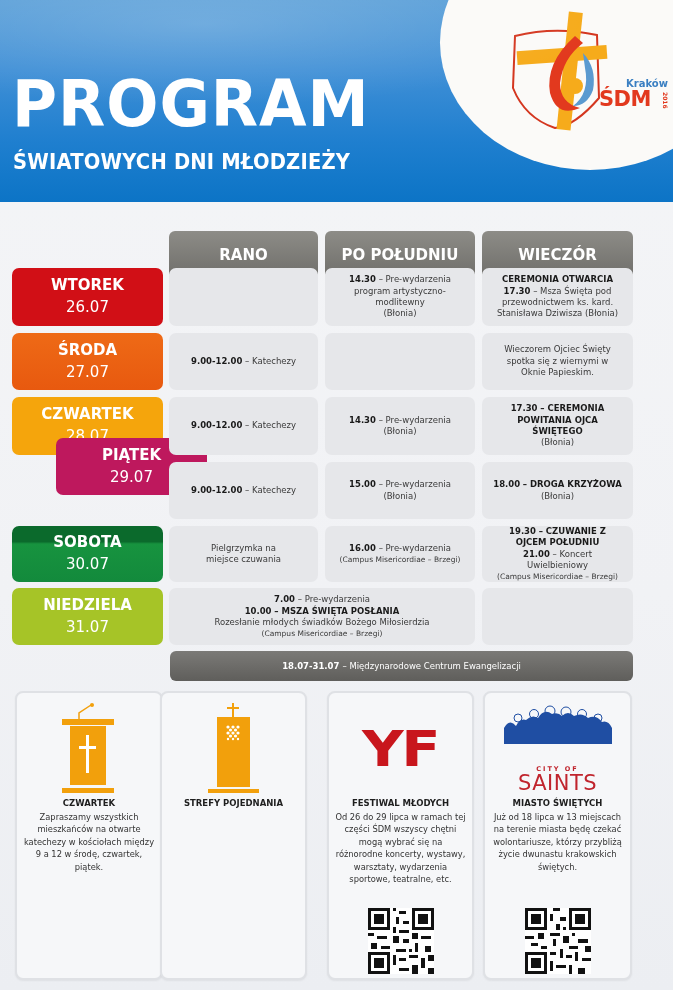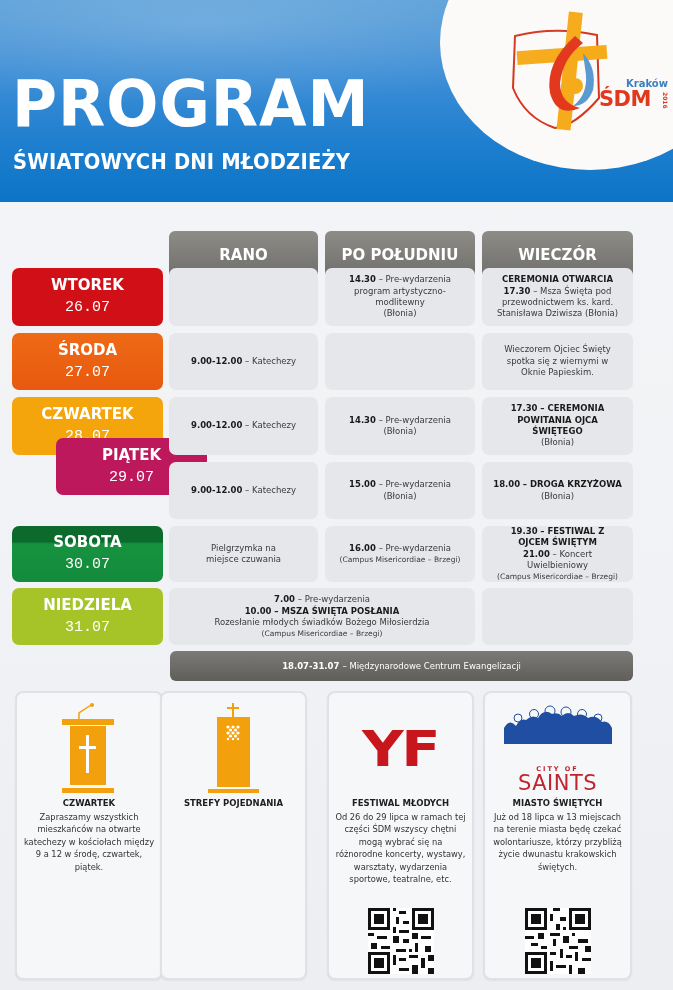--- a/index.html
+++ b/index.html
@@ -55,21 +55,21 @@
     background: linear-gradient(180deg, #8d8c87 0%, #6f6e6a 100%);
     color: #fff; font-weight: bold; font-size: 15px;
     display: flex; align-items: center; justify-content: center;
   }
   .day {
     position: absolute; left: 12px; width: 151px; border-radius: 7px;
     color: #fff; text-align: center;
     display: flex; flex-direction: column; align-items: center; justify-content: center;
   }
   .day .name { font-weight: bold; font-size: 15px; line-height: 1.2; }
-  .day .date { font-size: 15px; line-height: 1.4; margin-top: 3px; font-family: Liberation Mono, monospace; }
+  .day .date { font-size: 15px; line-height: 1.4; margin-top: 3px; }
   .cell {
     position: absolute; border-radius: 7px; background: #e6e7ea;
     display: flex; flex-direction: column; align-items: center; justify-content: center;
     text-align: center; font-size: 8.5px; line-height: 1.35; color: #3a3a3a; padding: 2px 6px;
   }
   .cell b { color: #1a1a1a; }
   .cell .sm { font-size: 7.5px; }
   .bar {
     position: absolute; left: 170px; top: 651px; width: 463px; height: 30px; border-radius: 6px;
     background: linear-gradient(180deg, #7b7a77 0%, #5f5e5b 100%);
@@ -181,21 +181,21 @@
 </div>
 
 <div class="cell" style="left:169px;top:526px;width:149px;height:56px;padding:2px 28px;">
   <div>Pielgrzymka na miejsce czuwania</div>
 </div>
 <div class="cell" style="left:325px;top:526px;width:150px;height:56px;">
   <div><b>16.00</b> <span>– Pre-wydarzenia</span></div>
   <div class="sm">(Campus Misericordiae – Brzegi)</div>
 </div>
 <div class="cell" style="left:482px;top:526px;width:151px;height:56px;padding:2px 14px;">
-  <div><b>19.30</b> <b>– FESTIWAL Z OJCEM ŚWIĘTYM</b></div>
+  <div><b>19.30</b> <b>– CZUWANIE Z OJCEM POŁUDNIU</b></div>
   <div><b>21.00</b> <span>– Koncert Uwielbieniowy</span></div>
   <div class="sm">(Campus Misericordiae – Brzegi)</div>
 </div>
 
 <div class="cell" style="left:169px;top:588px;width:306px;height:57px;">
   <div><b>7.00</b> <span>– Pre-wydarzenia</span></div>
   <div><b>10.00</b> <b>– MSZA ŚWIĘTA POSŁANIA</b></div>
   <div>Rozesłanie młodych świadków Bożego Miłosierdzia</div>
   <div class="sm">(Campus Misericordiae – Brzegi)</div>
 </div>

